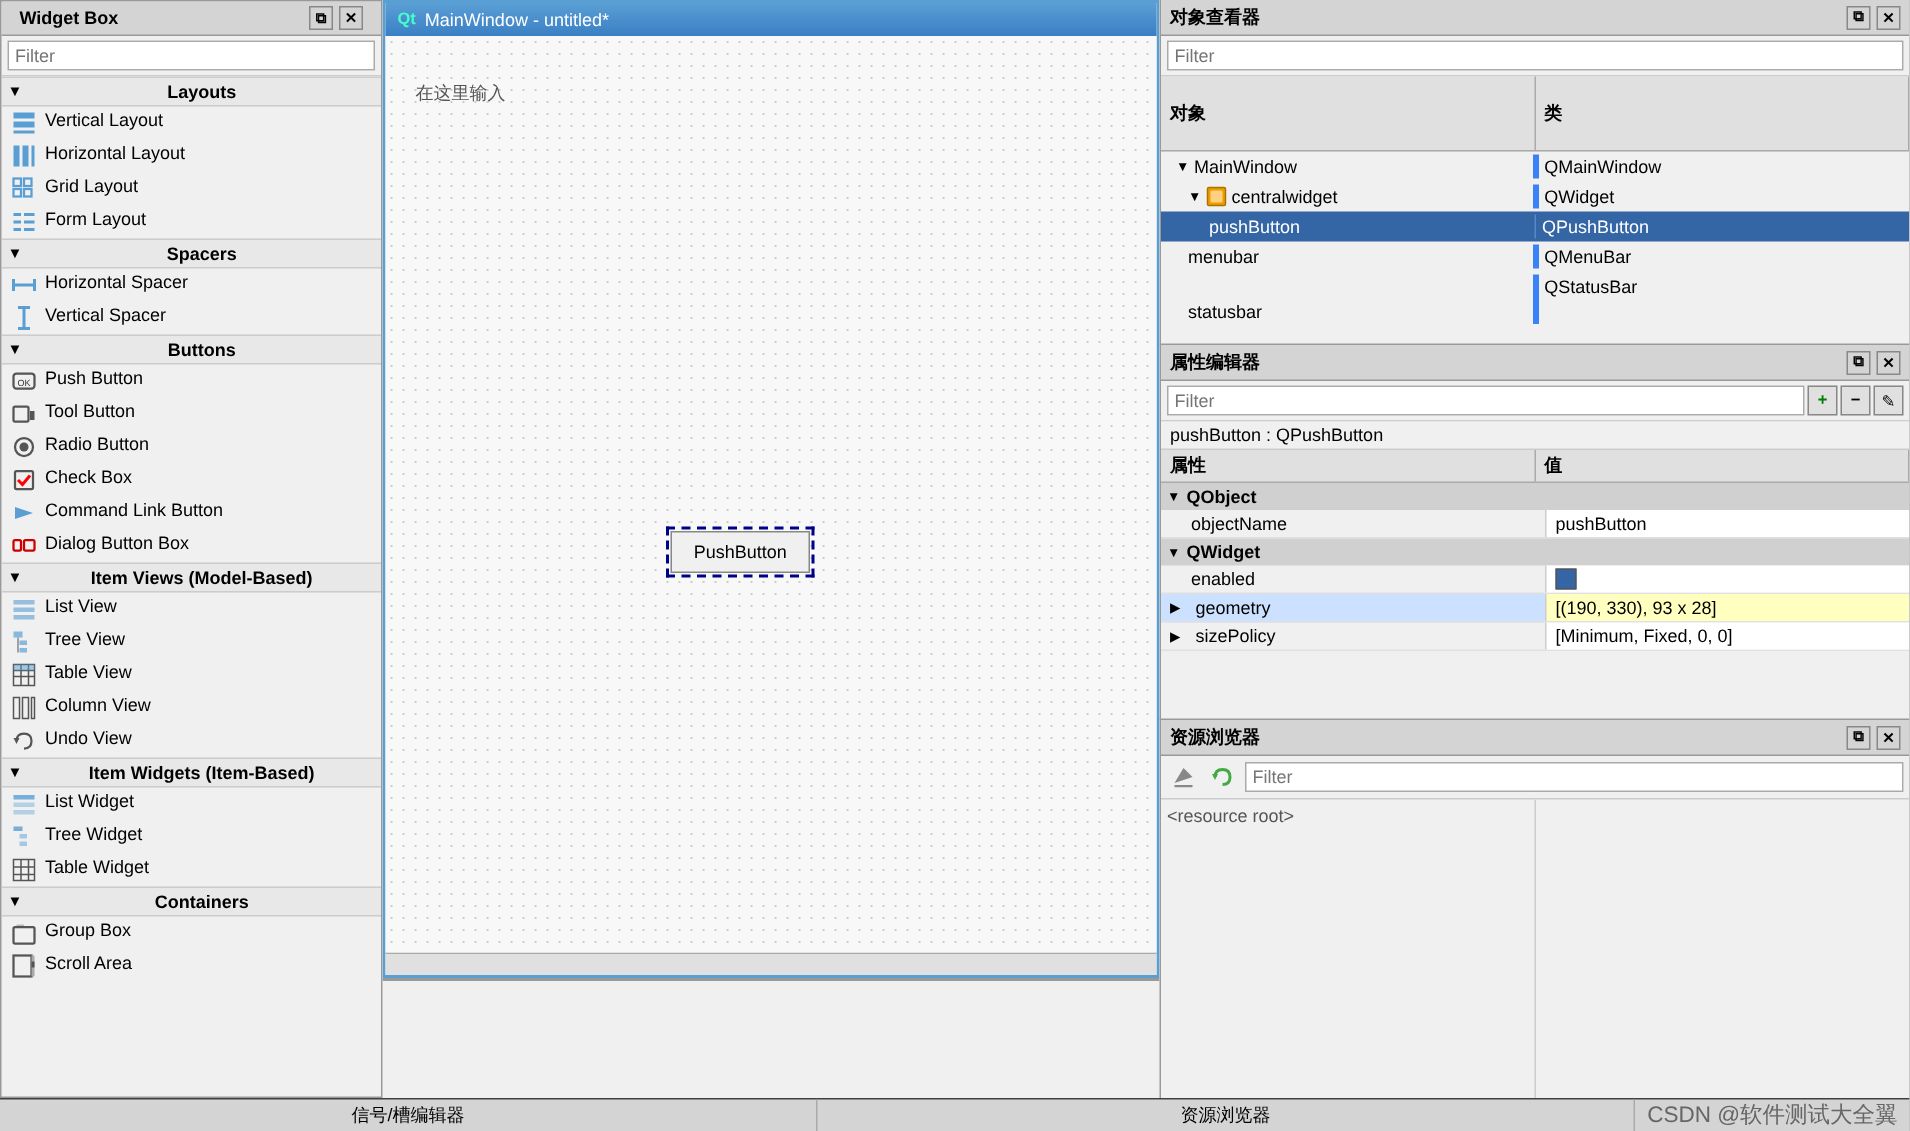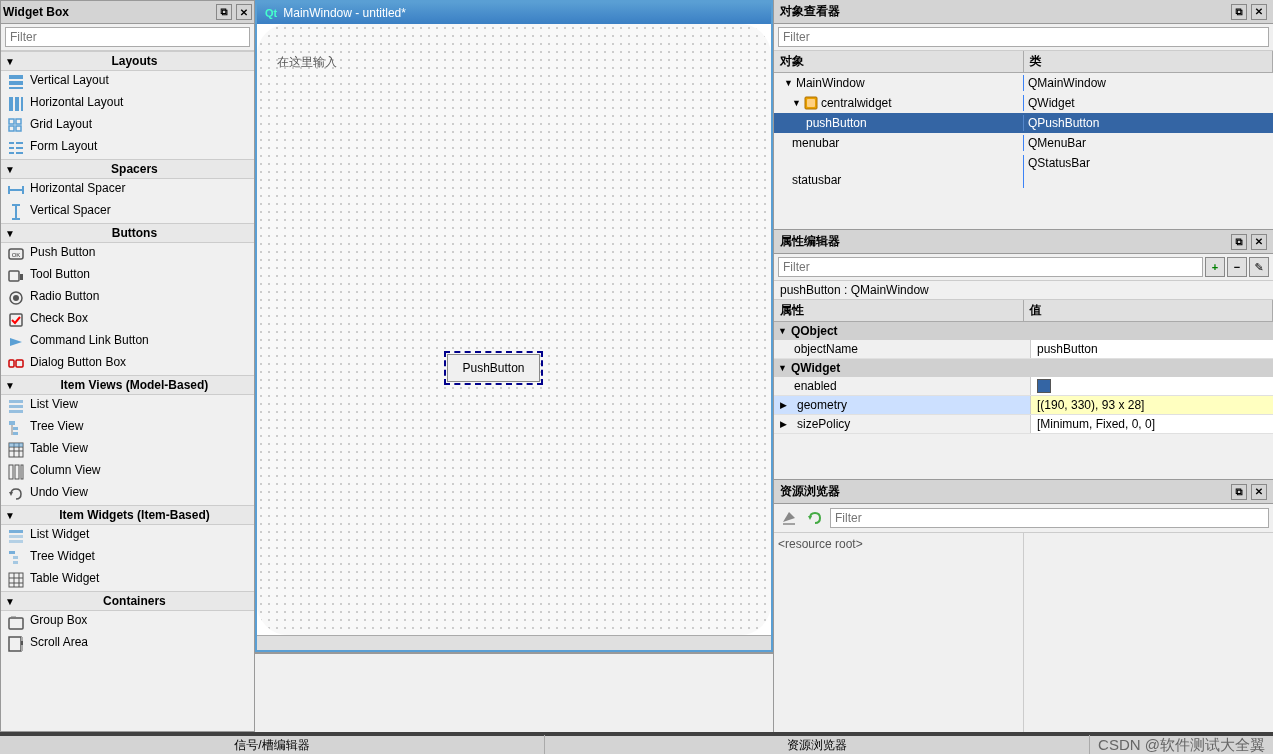--- a/index.html
+++ b/index.html
@@ -2,55 +2,55 @@
 <html><head>
   <meta charset="utf-8">
   <style>
     * { box-sizing: border-box; margin: 0; padding: 0; }
     body { font-family: 'Microsoft YaHei', SimSun, Arial, sans-serif; font-size: 12px; background: #c0c0c0; display: flex; flex-direction: column; height: 754px; overflow: hidden; }
 
     .main-container { display: flex; flex: 1; overflow: hidden; }
 
     
     .widget-box { width: 255px; background: #f0f0f0; border: 1px solid #999; display: flex; flex-direction: column; overflow: hidden; }
-    .widget-box-title { background: #d4d4d4; padding: 3px 2px; font-size: 12px; font-weight: bold; border-bottom: 1px solid #999; display: flex; justify-content: space-between; align-items: center; }
+    .widget-box-title { background: #d4d4d4; padding: 3px 12px; font-size: 12px; font-weight: bold; border-bottom: 1px solid #999; display: flex; justify-content: space-between; align-items: center; }
     .widget-box-title-text { flex: 1; text-align: left; }
     .title-icons { display: flex; gap: 4px; }
     .title-icon-btn { width: 16px; height: 16px; background: #d4d4d4; border: 1px solid #888; display: flex; align-items: center; justify-content: center; cursor: pointer; font-size: 10px; }
     .filter-row { padding: 3px 4px; border-bottom: 1px solid #ccc; }
     .filter-input { width: 100%; border: 1px solid #aaa; padding: 2px 4px; background: white; font-size: 12px; }
     .widget-list { overflow-y: auto; flex: 1; }
     .widget-item { display: flex; align-items: flex-start; padding: 2px 6px; cursor: pointer; }
     .widget-icon { width: 18px; height: 18px; margin-right: 5px; display: flex; align-items: center; justify-content: center; flex-shrink: 0; }
     .widget-label { font-size: 12px; }
     .section-row { display: flex; align-items: center; padding: 2px 4px; background: #e8e8e8; border-top: 1px solid #ccc; border-bottom: 1px solid #ccc; }
     .section-arrow { margin-right: 4px; font-size: 10px; }
     .section-title-label { font-weight: bold; font-size: 12px; flex: 1; text-align: center; }
 
     
     .center-area { flex: 1; display: flex; flex-direction: column; overflow: hidden; background: #c0c0c0; }
     .designer-window { flex: 1; display: flex; flex-direction: column; border: 2px solid #5a9fd4; background: white; margin: 0; }
     .designer-title { background: linear-gradient(to bottom, #5a9fd4, #3a7fc4); color: white; padding: 4px 8px; font-size: 12px; display: flex; align-items: center; gap: 6px; }
     .qt-logo { color: #4fc; font-weight: bold; font-size: 11px; }
-    .designer-canvas { flex: 1; background: white; position: relative; overflow: hidden; background-image: radial-gradient(circle, #ccc 1px, transparent 1px); background-size: 10px 10px; border-radius: 31px; }
+    .designer-canvas { flex: 1; background: white; position: relative; overflow: hidden; background-image: radial-gradient(circle, #ccc 1px, transparent 1px); background-size: 10px 10px; }
     .canvas-placeholder-text { position: absolute; top: 30px; left: 20px; color: #555; font-size: 12px; }
     .push-button-widget { position: absolute; top: 330px; left: 190px; width: 93px; height: 28px; background: #f0f0f0; border: 1px solid #888; display: flex; align-items: center; justify-content: center; font-size: 12px; cursor: pointer; outline: 2px dashed #00008b; outline-offset: 1px; }
     .designer-scrollbar { height: 15px; background: #e0e0e0; border-top: 1px solid #aaa; }
     .bottom-panel { height: 80px; background: #f0f0f0; border-top: 2px solid #999; }
 
     
     .right-area { width: 500px; display: flex; flex-direction: column; overflow: hidden; }
 
     
     .object-inspector { flex: 0 0 230px; background: #f0f0f0; border-left: 1px solid #999; border-bottom: 1px solid #999; display: flex; flex-direction: column; }
     .panel-title { background: #d4d4d4; padding: 3px 6px; font-size: 12px; font-weight: bold; border-bottom: 1px solid #999; display: flex; justify-content: space-between; align-items: center; }
     .panel-filter { padding: 3px 4px; border-bottom: 1px solid #ccc; }
     .panel-filter-input { width: 100%; border: 1px solid #aaa; padding: 2px 4px; background: white; font-size: 12px; }
     .tree-header { display: flex; background: #e0e0e0; border-bottom: 1px solid #aaa; }
-    .tree-col { padding: 2px 6px; font-size: 12px; font-weight: bold; border-right: 1px solid #aaa; flex: 1; }
+    .tree-col { padding: 16px 6px; font-size: 12px; font-weight: bold; border-right: 1px solid #aaa; flex: 1; }
     .tree-content { overflow-y: auto; flex: 1; }
     .tree-row { display: flex; align-items: center; padding: 2px 0; cursor: pointer; }
     .tree-row.selected { background: #3465a4; color: white; }
 
     
     .property-editor { flex: 0 0 250px; background: #f0f0f0; border-left: 1px solid #999; border-bottom: 1px solid #999; display: flex; flex-direction: column; }
     .prop-filter-row { display: flex; align-items: center; padding: 3px 4px; border-bottom: 1px solid #ccc; gap: 2px; }
     .prop-filter-input { flex: 1; border: 1px solid #aaa; padding: 2px 4px; background: white; font-size: 12px; }
     .prop-filter-btn { width: 20px; height: 20px; border: 1px solid #888; background: #e0e0e0; display: flex; align-items: center; justify-content: center; cursor: pointer; font-size: 11px; }
     .prop-subtitle { padding: 2px 6px; font-size: 12px; border-bottom: 1px solid #ccc; background: #f0f0f0; }
@@ -68,30 +68,30 @@
     
     .resource-browser { flex: 1; background: #f0f0f0; border-left: 1px solid #999; display: flex; flex-direction: column; }
     .resource-toolbar { display: flex; align-items: center; padding: 3px 4px; border-bottom: 1px solid #ccc; gap: 4px; }
     .resource-btn { width: 22px; height: 22px; display: flex; align-items: center; justify-content: center; cursor: pointer; }
     .resource-filter { flex: 1; border: 1px solid #aaa; padding: 2px 4px; background: white; font-size: 12px; }
     .resource-body { display: flex; flex: 1; overflow: hidden; }
     .resource-tree { flex: 1; padding: 4px; border-right: 1px solid #ccc; font-size: 12px; }
     .resource-preview { flex: 1; padding: 4px; }
 
     
-    .bottom-status { height: 22px; background: #d4d4d4; display: flex; align-items: center; border-top: 4px solid #404040; }
+    .bottom-status { height: 22px; background: #d4d4d4; display: flex; align-items: center; border-top: 1px solid #404040; }
     .status-tab { flex: 1; text-align: center; font-size: 12px; padding: 2px 6px; border-right: 1px solid #aaa; cursor: pointer; }
     .status-tab:last-child { border-right: none; }
     .csdn-watermark { font-size: 15px; padding: 2px 8px; color: #666; }
 
     .enabled-checkbox { width: 14px; height: 14px; background: #3465a4; border: 1px solid #555; }
 
     .tree-row-obj { display: flex; width: 100%; }
     .tree-obj-name { flex: 1; padding: 1px 4px; font-size: 12px; }
-    .tree-obj-class { flex: 1; padding: 1px 4px; font-size: 12px; border-left: 1px solid #3b82f6; }
+    .tree-obj-class { flex: 1; padding: 1px 4px; font-size: 12px; border-left: 4px solid #3b82f6; }
 
     
     .designer-canvas {
       background-color: #f8f8f8;
       background-image: radial-gradient(#cccccc 1px, transparent 1px);
       background-size: 8px 8px;
     }
   </style>
 </head>
 <body>
@@ -464,21 +464,21 @@
           <div class="title-icon-btn">⧉</div>
           <div class="title-icon-btn">✕</div>
         </div>
       </div>
       <div class="prop-filter-row">
         <input class="prop-filter-input" placeholder="Filter" style="">
         <div class="prop-filter-btn" style="color:green;font-weight:bold;">+</div>
         <div class="prop-filter-btn" style="font-weight:bold;">−</div>
         <div class="prop-filter-btn">✎</div>
       </div>
-      <div class="prop-subtitle">pushButton : QMainWindow</div>
+      <div class="prop-subtitle">pushButton : QPushButton</div>
       <div class="prop-header">
         <div class="prop-col">属性</div>
         <div class="prop-col">值</div>
       </div>
       <div class="prop-content">
 
         <div class="prop-section">
           <span style="font-size:9px;margin-right:4px;">▼</span>
           <span>QObject</span>
         </div>

